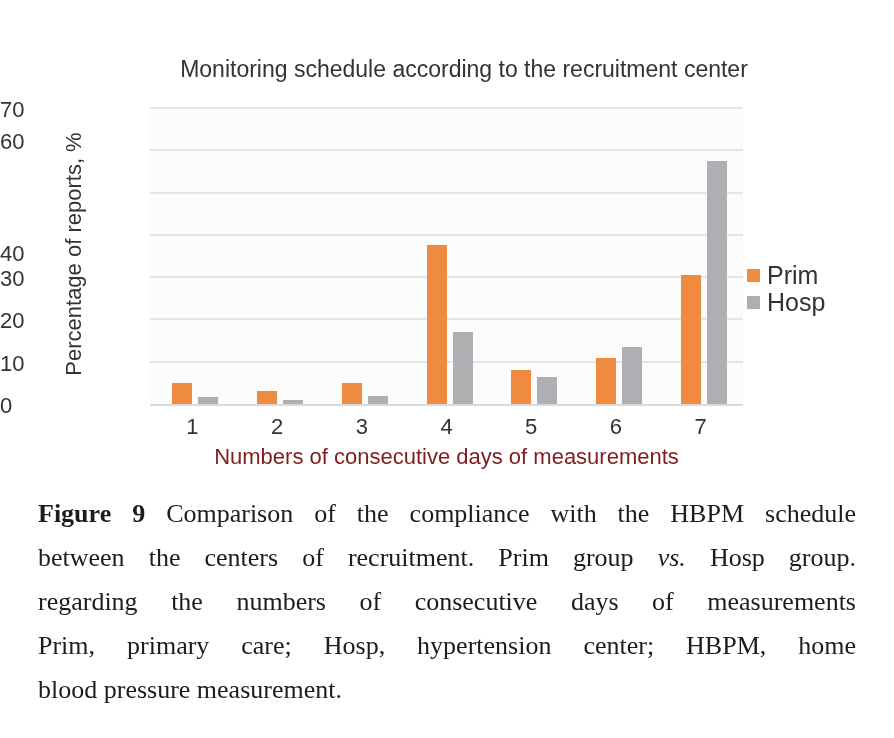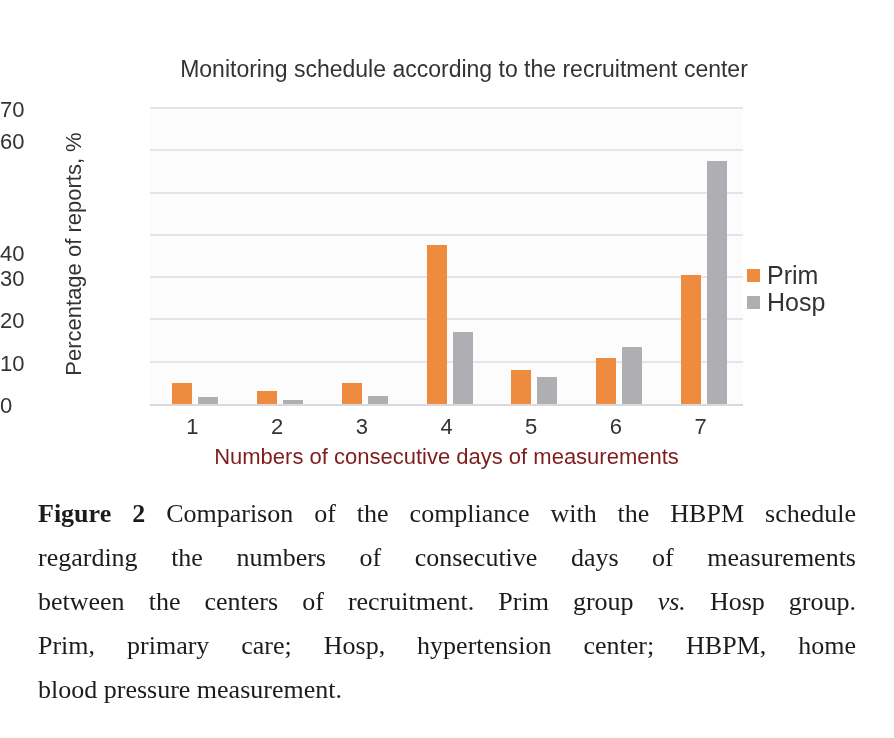--- a/index.html
+++ b/index.html
@@ -137,27 +137,27 @@
     <div class="legend-item">
       <span class="legend-swatch" style="background: rgb(175, 175, 179);"></span>
       <span class="legend-label">Hosp</span>
     </div>
   </div>
 
 </div>
 
 <div class="figure-caption">
   <div class="caption-line">
-    <span class="caption-bold">Figure 2</span><span> Comparison of the compliance with the HBPM schedule</span>
+    <span class="caption-bold">Figure 9</span><span> Comparison of the compliance with the HBPM schedule</span>
+  </div>
+  <div class="caption-line">
+    <span>between the centers of recruitment. Prim group </span><span class="caption-italic">vs.</span><span> Hosp group.</span>
   </div>
   <div class="caption-line">
     <span>regarding the numbers of consecutive days of measurements</span>
-  </div>
-  <div class="caption-line">
-    <span>between the centers of recruitment. Prim group </span><span class="caption-italic">vs.</span><span> Hosp group.</span>
   </div>
   <div class="caption-line">
     <span>Prim, primary care; Hosp, hypertension center; HBPM, home</span>
   </div>
   <div class="caption-line last">
     <span>blood pressure measurement.</span>
   </div>
 </div>
 
 </body></html>

